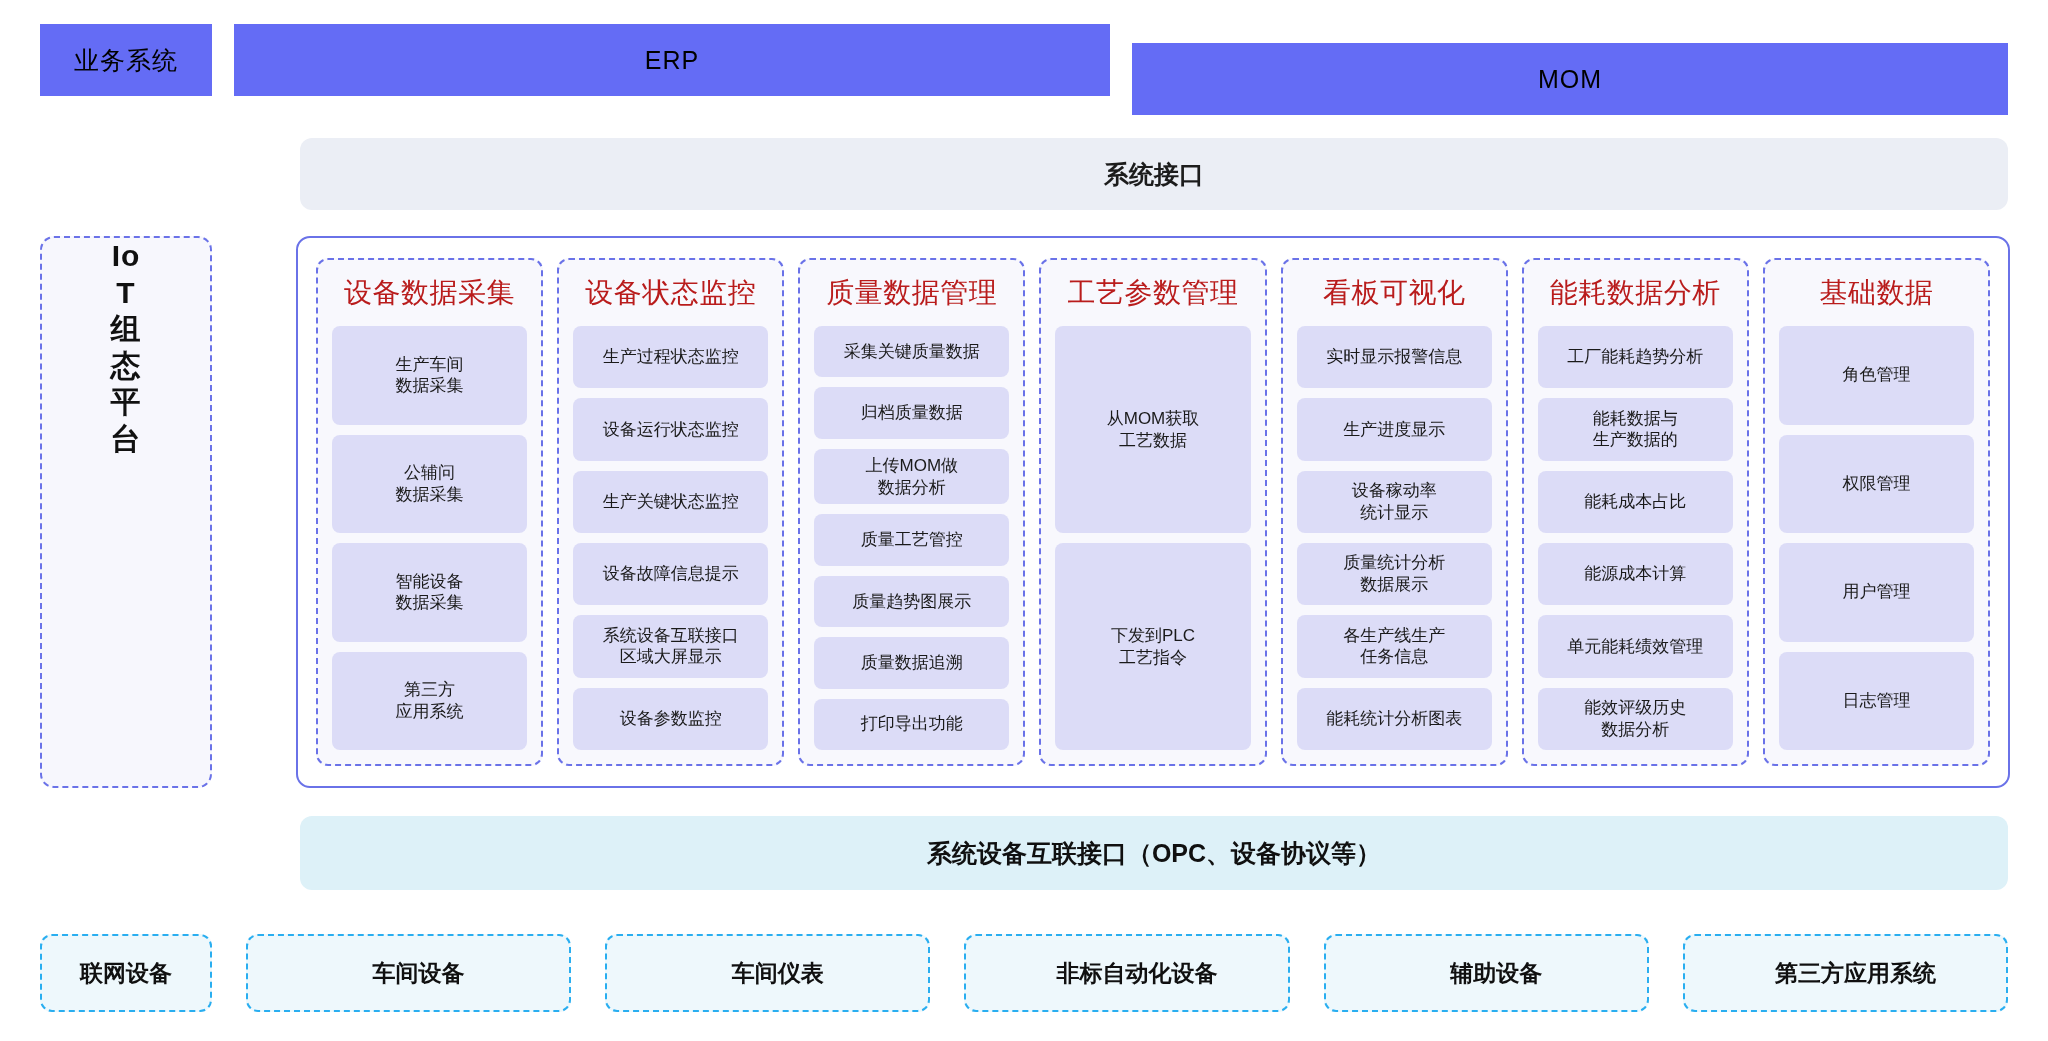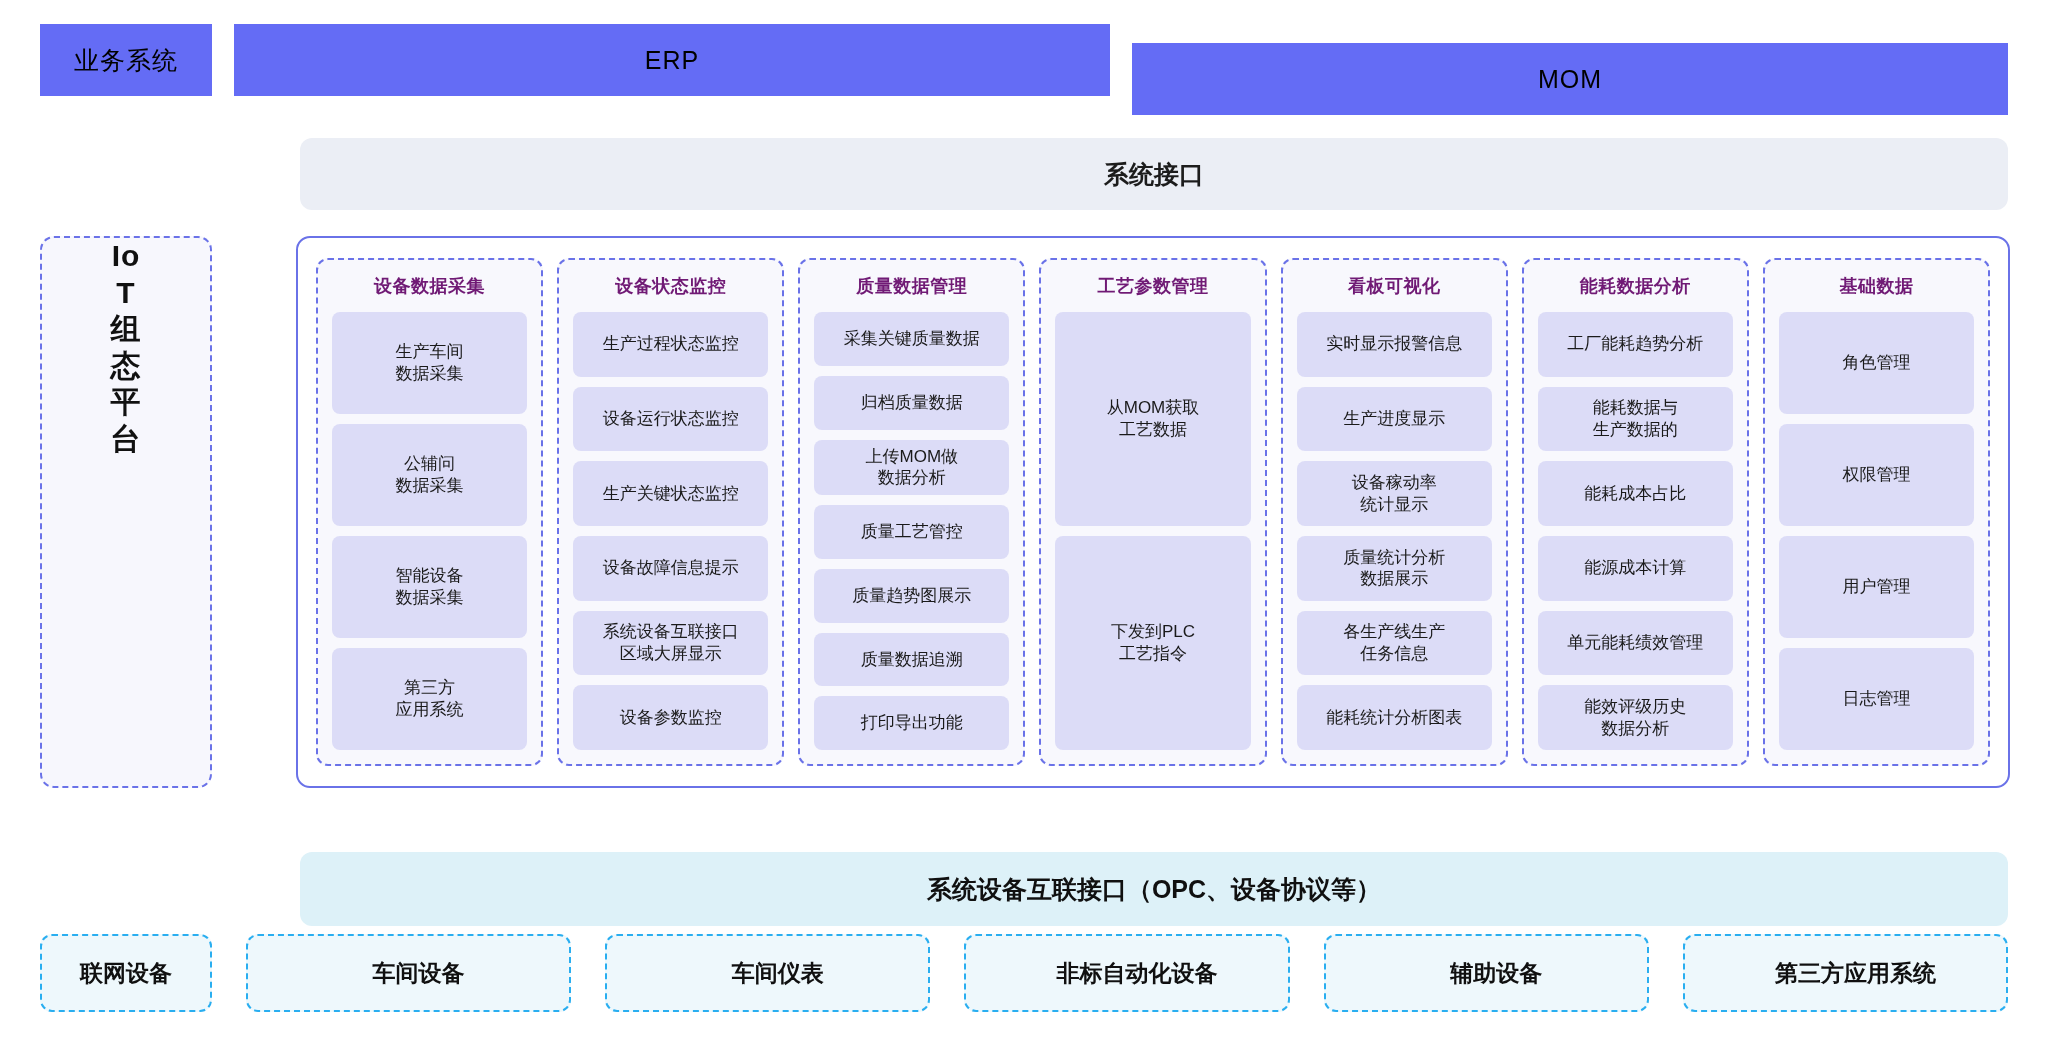--- a/index.html
+++ b/index.html
@@ -113,24 +113,24 @@
     border: 2px dashed #6a72e8;
     border-radius: 12px;
     background: #f8f8fd;
     box-sizing: border-box;
     padding: 14px 14px 14px 14px;
     display: flex;
     flex-direction: column;
     min-width: 0;
   }
   .col-title {
-    font-size: 18px;
-    font-weight: bold;
+    font-size: 28px;
+    font-weight: normal;
     text-align: center;
-    color: #701a75;
+    color: #b91c1c;
     margin-bottom: 14px;
     white-space: nowrap;
     letter-spacing: 0.5px;
   }
   .col-items {
     flex: 1 1 auto;
     display: flex;
     flex-direction: column;
     gap: 10px;
   }
@@ -147,21 +147,21 @@
     padding: 6px 4px;
     box-sizing: border-box;
     flex: 1 1 0;
     white-space: pre-line;
   }
 
   
   .dev-interface {
     position: absolute;
     left: 300px;
-    top: 852px;
+    top: 816px;
     width: 1708px;
     height: 74px;
     background: #ddf1f8;
     border-radius: 12px;
     display: flex;
     align-items: center;
     justify-content: center;
     font-size: 25px;
     font-weight: bold;
     color: #101010;

